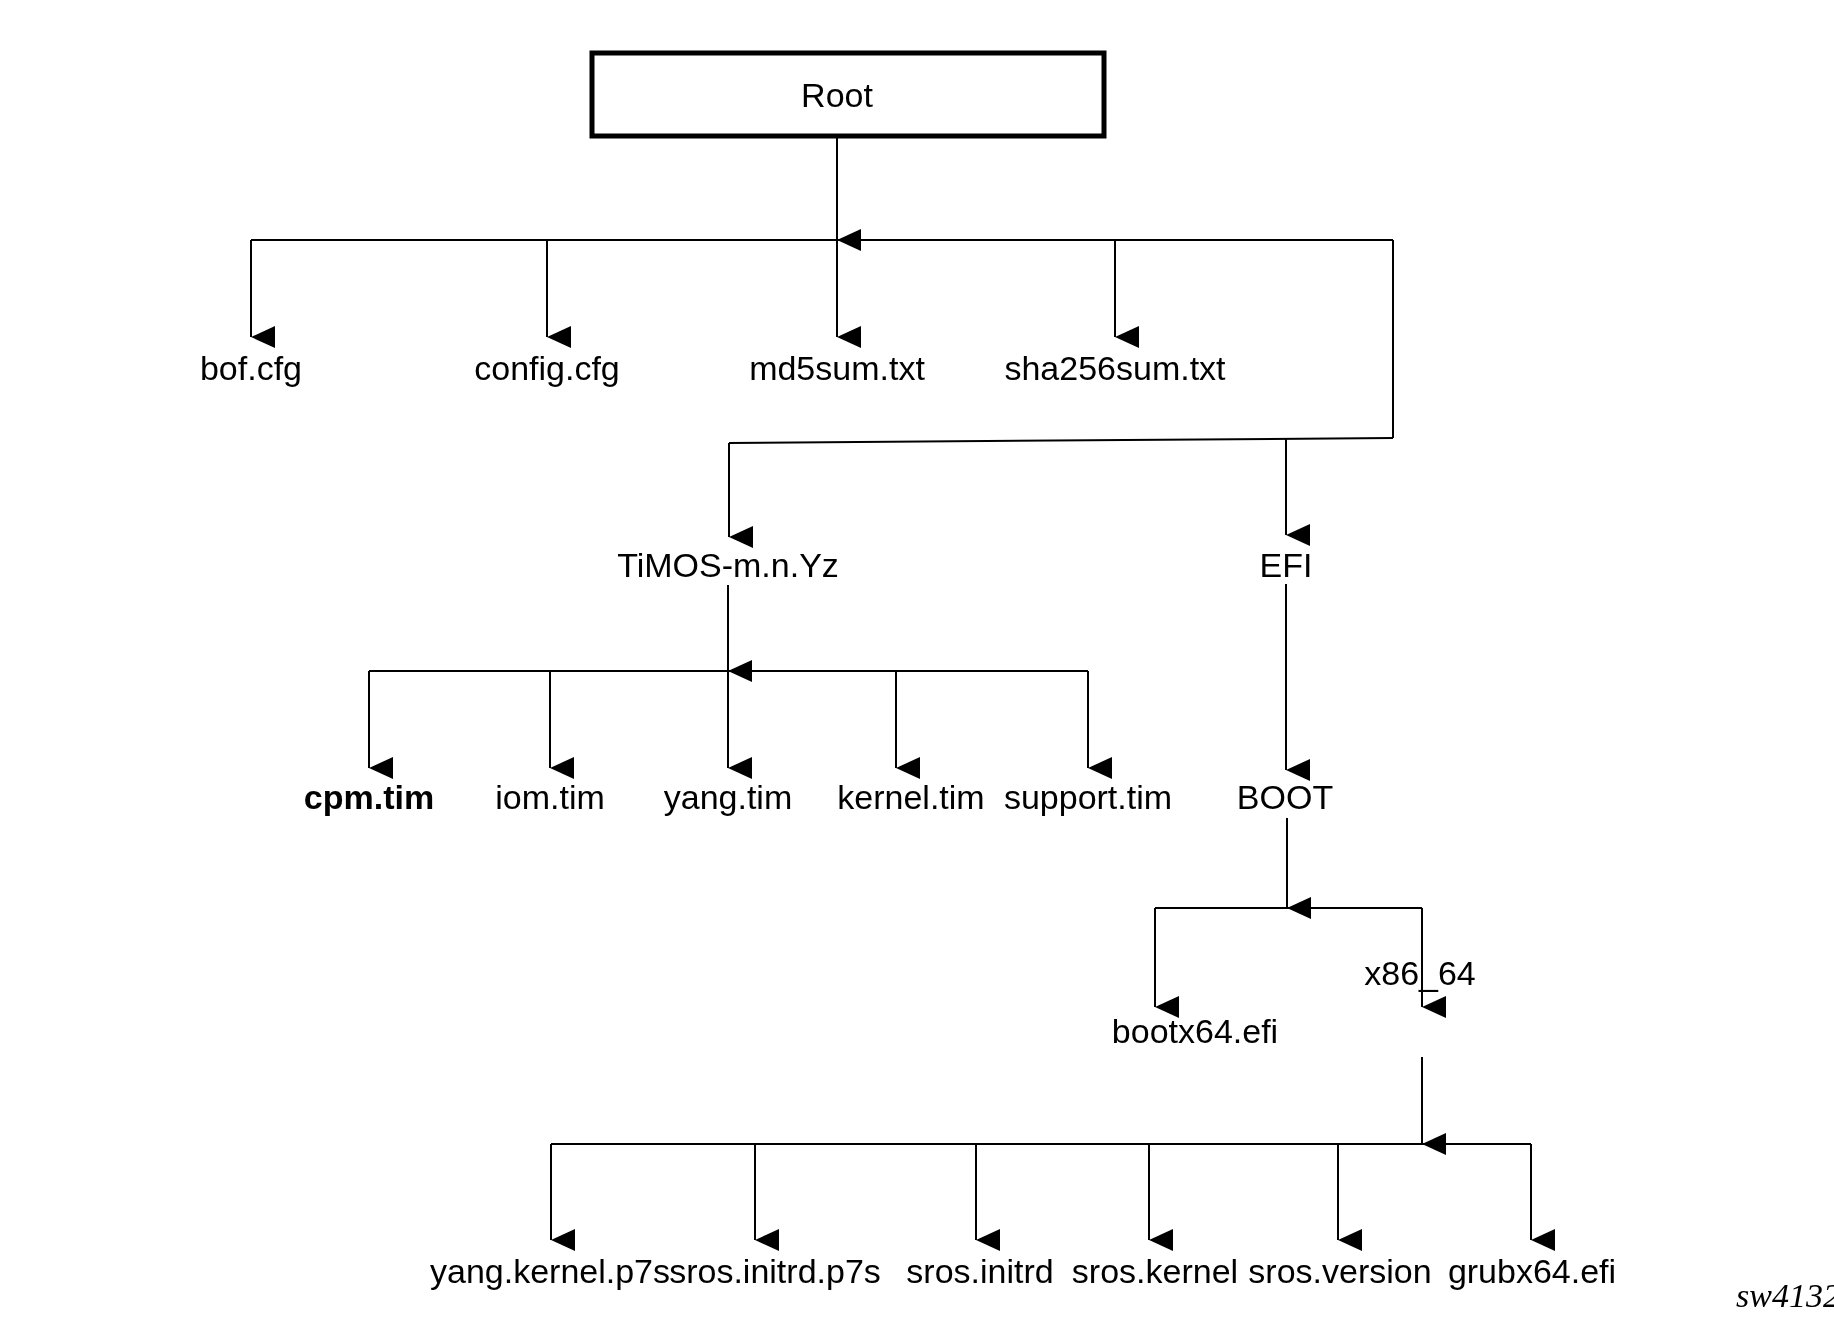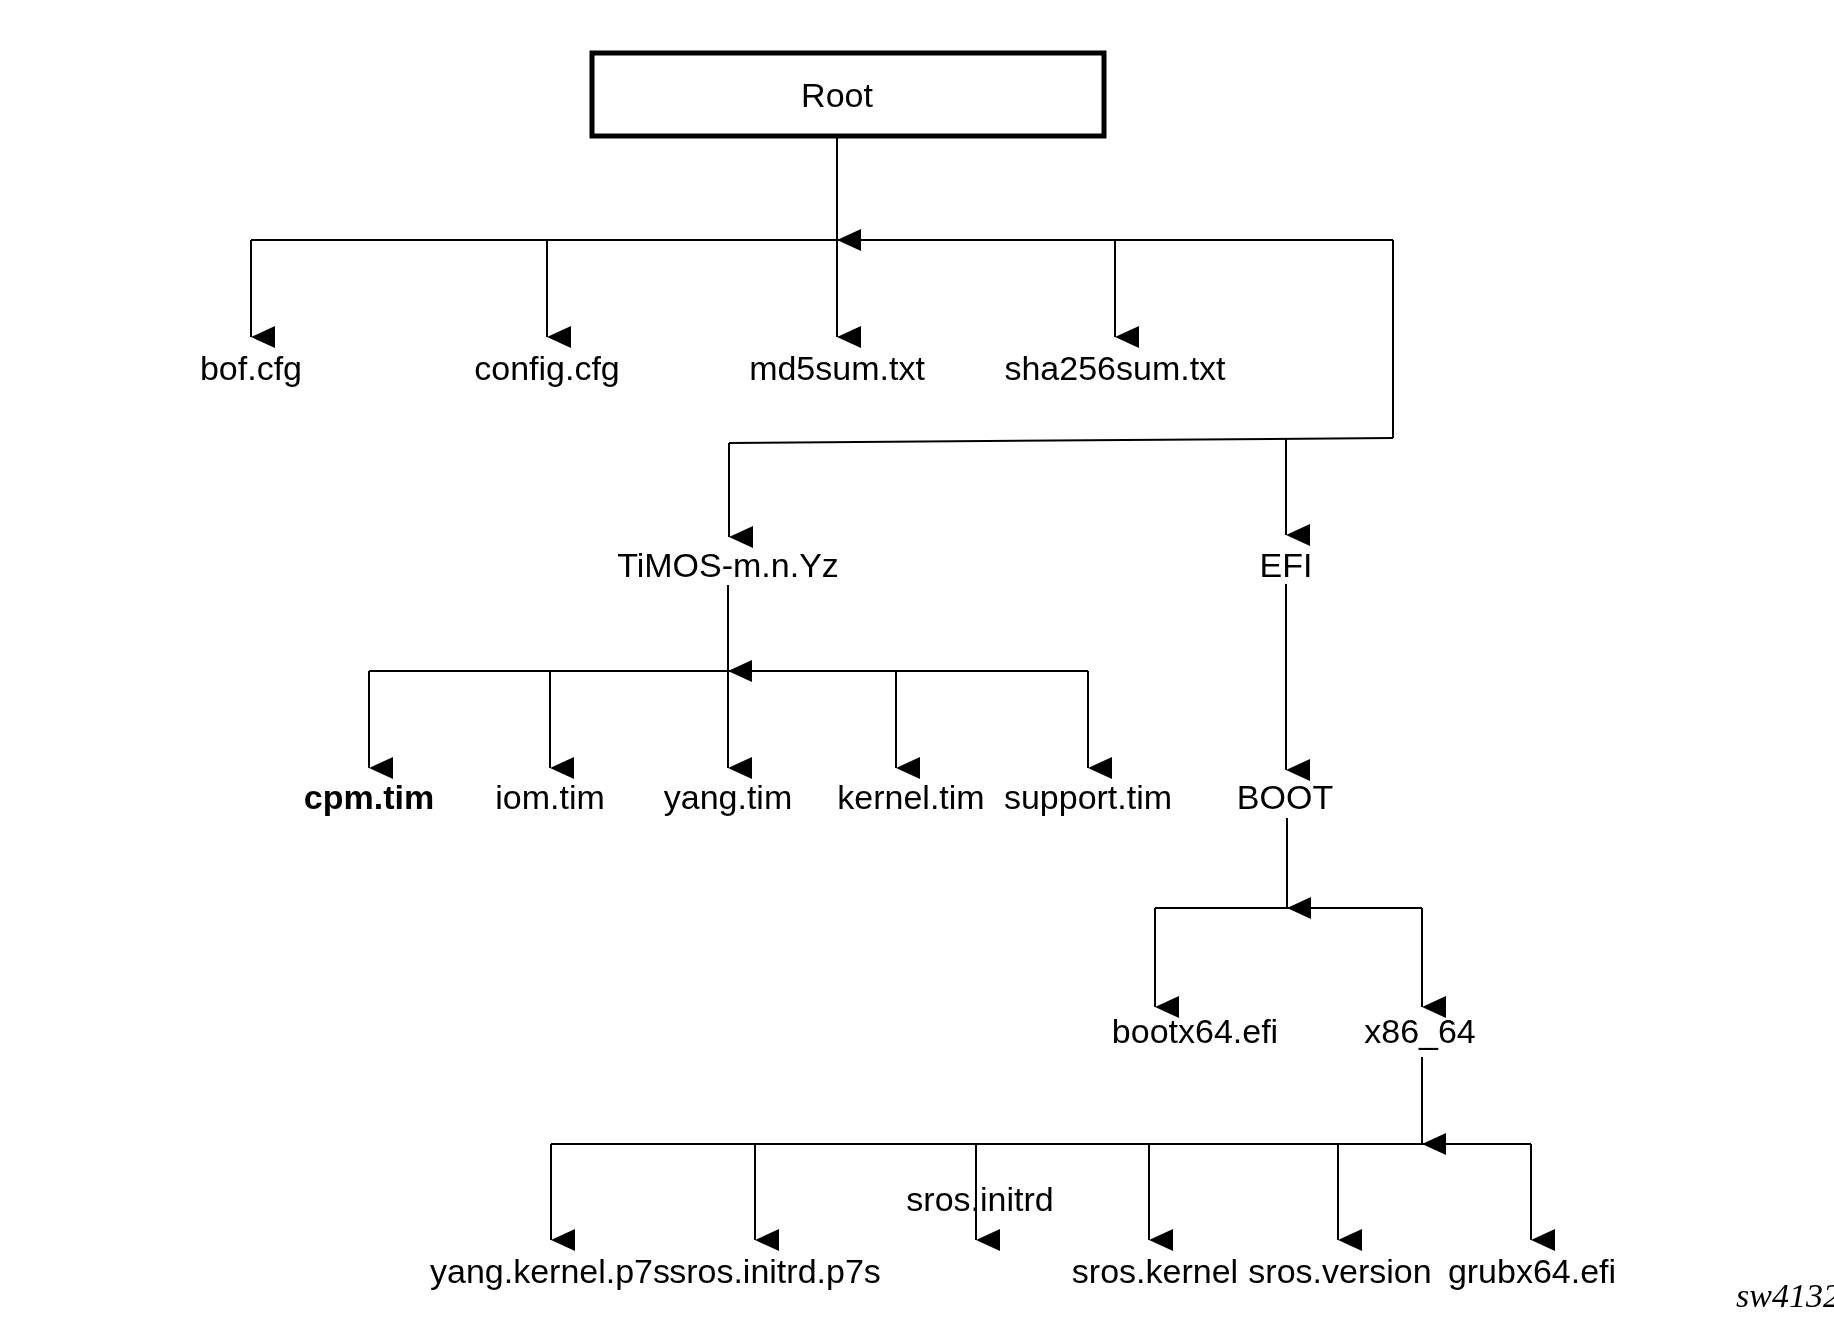--- a/index.html
+++ b/index.html
@@ -104,24 +104,24 @@
 
   <div class="node-label" style="left:369px; top:780px;font-weight:bold;">cpm.tim</div>
   <div class="node-label" style="left:550px; top:780px;">iom.tim</div>
   <div class="node-label" style="left:728px; top:780px;">yang.tim</div>
   <div class="node-label" style="left:896px; top:780px;margin-left:15px;">kernel.tim</div>
   <div class="node-label" style="left:1088px; top:780px;">support.tim</div>
 
   <div class="node-label" style="left:1285px; top:780px;">BOOT</div>
 
   <div class="node-label" style="left:1195px; top:1014px;">bootx64.efi</div>
-  <div class="node-label" style="left:1420px; top:1014px;">x86_64</div>
+  <div class="node-label" style="left:1420px; top:956px;">x86_64</div>
 
   <div class="node-label" style="left:550px; top:1254px;">yang.kernel.p7s</div>
   <div class="node-label" style="left:775px; top:1254px;">sros.initrd.p7s</div>
-  <div class="node-label" style="left:980px; top:1182px;">sros.initrd</div>
+  <div class="node-label" style="left:980px; top:1254px;">sros.initrd</div>
   <div class="node-label" style="left:1155px; top:1254px;">sros.kernel</div>
   <div class="node-label" style="left:1340px; top:1254px;">sros.version</div>
   <div class="node-label" style="left:1532px; top:1254px;text-align:right;">grubx64.efi</div>
 
   <div class="watermark" style="left:1788px; top:1282px;">sw4132</div>
 
 </div>
 
 </body></html>

